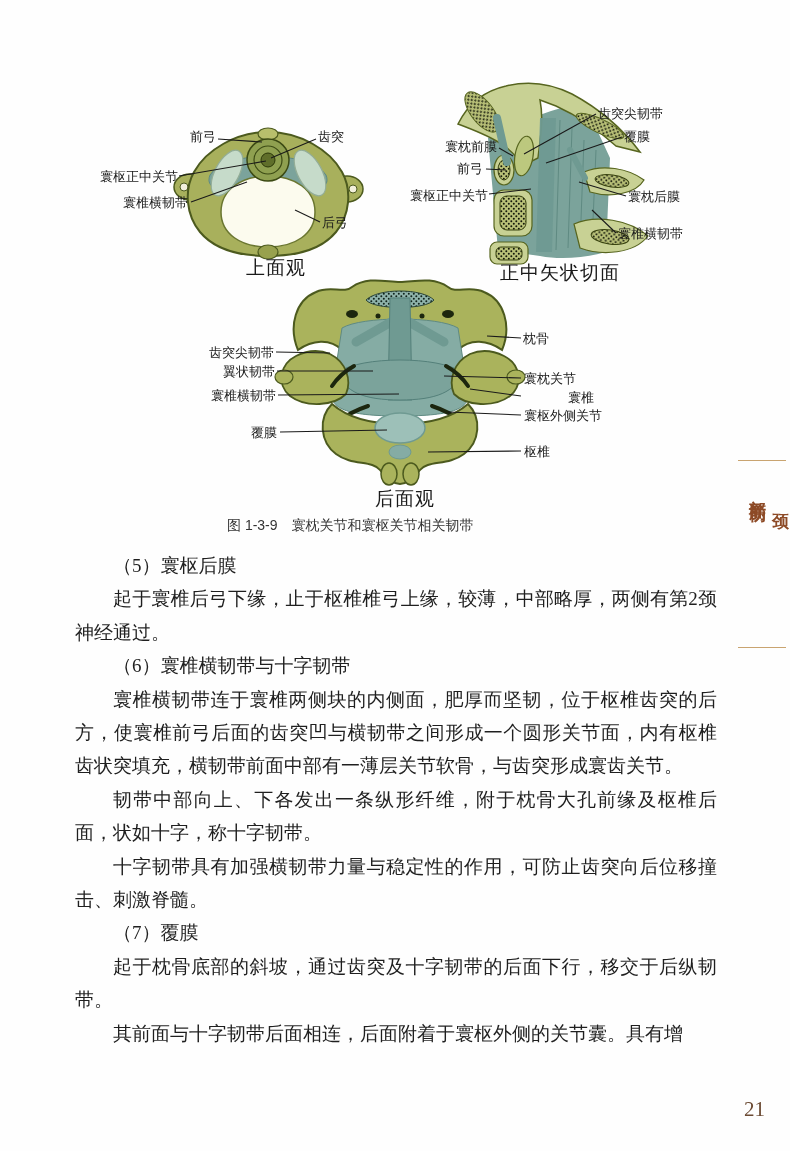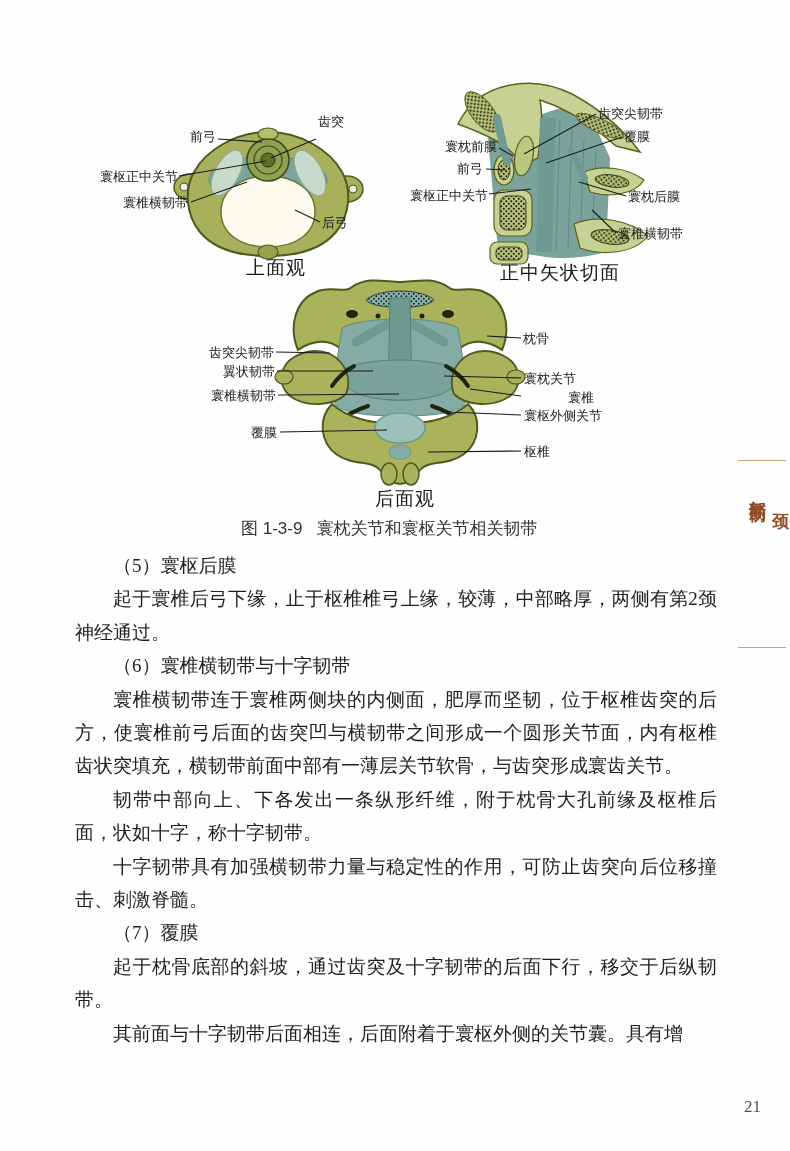--- a/index.html
+++ b/index.html
@@ -11,44 +11,44 @@
   .art{position:absolute;left:0;top:0;}
   .fig-label{
     position:absolute;font-size:13px;line-height:1.15;color:#1a1a1a;
     white-space:nowrap;font-family:"Liberation Serif","DejaVu Serif",serif;
   }
   .fig-label.r{text-align:right;}
   .view-caption{
     position:absolute;font-size:19px;color:#1a1a1a;letter-spacing:1px;white-space:nowrap;
   }
   .fig-caption{
-    position:absolute;left:241px;top:517px;display:flex;gap:14px;
+    position:absolute;left:227px;top:517px;display:flex;gap:14px;
     font-family:"Liberation Sans","DejaVu Sans",sans-serif;
-    font-size:17px;color:#333;white-space:nowrap;
+    font-size:14px;color:#333;white-space:nowrap;
   }
   .body-text{
     position:absolute;left:75px;top:549px;width:642px;
     font-size:19px;line-height:33.4px;color:#1f1f1f;
   }
   .body-text p{
     margin:0;text-indent:2em;text-align:justify;text-justify:inter-ideograph;
   }
   .sidebar{position:absolute;}
   .side-line{position:absolute;width:48px;height:1px;background:#c9a470;}
   .side-line.top{left:738px;top:460px;}
   .side-line.bottom{left:738px;top:647px;}
   .side-text{
     position:absolute;left:746px;top:487px;
     writing-mode:vertical-rl;text-orientation:upright;
     font-size:17px;font-weight:bold;color:#8d4a26;letter-spacing:2px;
     font-family:"Liberation Serif","DejaVu Serif",serif;
   }
   .side-text .sec{margin-top:13px;}
   .page-number{
-    position:absolute;left:744px;top:1097px;font-size:17px;color:#6b4a33;
+    position:absolute;left:744px;top:1097px;font-size:21px;color:#6b4a33;
     font-family:"Liberation Serif","DejaVu Serif",serif;
   }
 </style>
 </head>
 <body>
 
 <div class="page">
 
   <svg class="art" width="790" height="510" viewBox="0 0 790 510">
     <defs>
@@ -157,21 +157,21 @@
         <line x1="521" y1="338" x2="487" y2="336"></line>
         <line x1="521" y1="378" x2="444" y2="376"></line>
         <line x1="521" y1="396" x2="470" y2="389"></line>
         <line x1="521" y1="415" x2="448" y2="412"></line>
         <line x1="521" y1="451" x2="428" y2="452"></line>
       </g>
     </g>
   </svg>
 
   <span class="fig-label r" style="left:183px;top:130px;width:33px;">前弓</span>
-  <span class="fig-label" style="left:318px;top:116px;font-family:Liberation Mono, monospace;">齿突</span>
+  <span class="fig-label" style="left:318px;top:130px;">齿突</span>
   <span class="fig-label r" style="left:88px;top:170px;width:90px;">寰枢正中关节</span>
   <span class="fig-label r" style="left:113px;top:196px;width:75px;">寰椎横韧带</span>
   <span class="fig-label" style="left:322px;top:216px;">后弓</span>
   <span class="view-caption" style="left:246px;top:255px;">上面观</span>
 
   <span class="fig-label" style="left:598px;top:107px;">齿突尖韧带</span>
   <span class="fig-label" style="left:624px;top:130px;">覆膜</span>
   <span class="fig-label r" style="left:437px;top:140px;width:60px;">寰枕前膜</span>
   <span class="fig-label r" style="left:451px;top:162px;width:32px;">前弓</span>
   <span class="fig-label r" style="left:398px;top:189px;width:90px;">寰枢正中关节</span>

